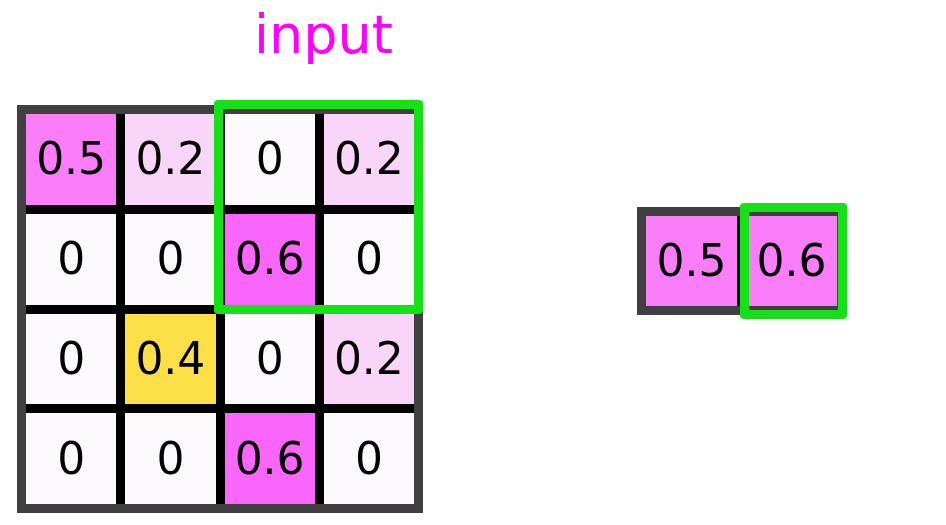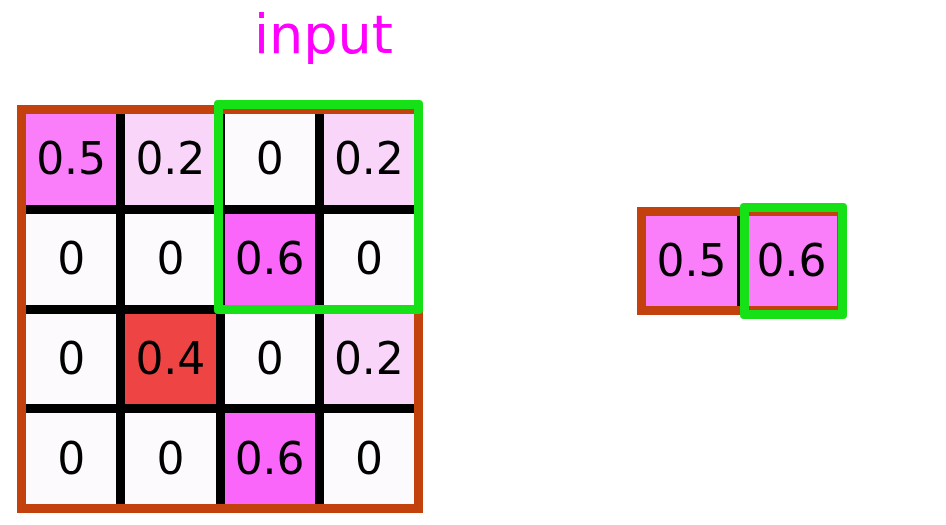--- a/index.html
+++ b/index.html
@@ -43,21 +43,21 @@
     left: 717px;
     top: 8px;
   }
 
   
   .grid {
     position: absolute;
     background: #000000;
     display: grid;
     box-sizing: border-box;
-    border: 9px solid #c2410c;
+    border: 9px solid #404040;
     gap: 9px;
   }
 
   #input-grid {
     left: 6px;
     top: 105px;
     width: 406px;
     height: 408px;
     grid-template-columns: repeat(4, 1fr);
     grid-template-rows: repeat(4, 1fr);
@@ -122,21 +122,21 @@
   <div class="grid" id="input-grid">
       <div class="cell" style="background: rgb(250, 125, 250);">0.5</div>
       <div class="cell" style="background: rgb(249, 213, 249);">0.2</div>
       <div class="cell" style="background: rgb(253, 250, 253);">0</div>
       <div class="cell" style="background: rgb(249, 213, 249);">0.2</div>
       <div class="cell" style="background: rgb(253, 250, 253);">0</div>
       <div class="cell" style="background: rgb(253, 250, 253);">0</div>
       <div class="cell" style="background: rgb(250, 102, 250);">0.6</div>
       <div class="cell" style="background: rgb(253, 250, 253);">0</div>
       <div class="cell" style="background: rgb(253, 250, 253);">0</div>
-      <div class="cell" style="background: #ef4444;">0.4</div>
+      <div class="cell" style="background: #fde047;">0.4</div>
       <div class="cell" style="background: rgb(253, 250, 253);">0</div>
       <div class="cell" style="background: rgb(249, 213, 249);">0.2</div>
       <div class="cell" style="background: rgb(253, 250, 253);">0</div>
       <div class="cell" style="background: rgb(253, 250, 253);">0</div>
       <div class="cell" style="background: rgb(250, 102, 250);">0.6</div>
       <div class="cell" style="background: rgb(253, 250, 253);">0</div>
     </div>
 
   <div class="highlight" id="input-highlight" style="border-color: rgb(22, 224, 22);"></div>
 

